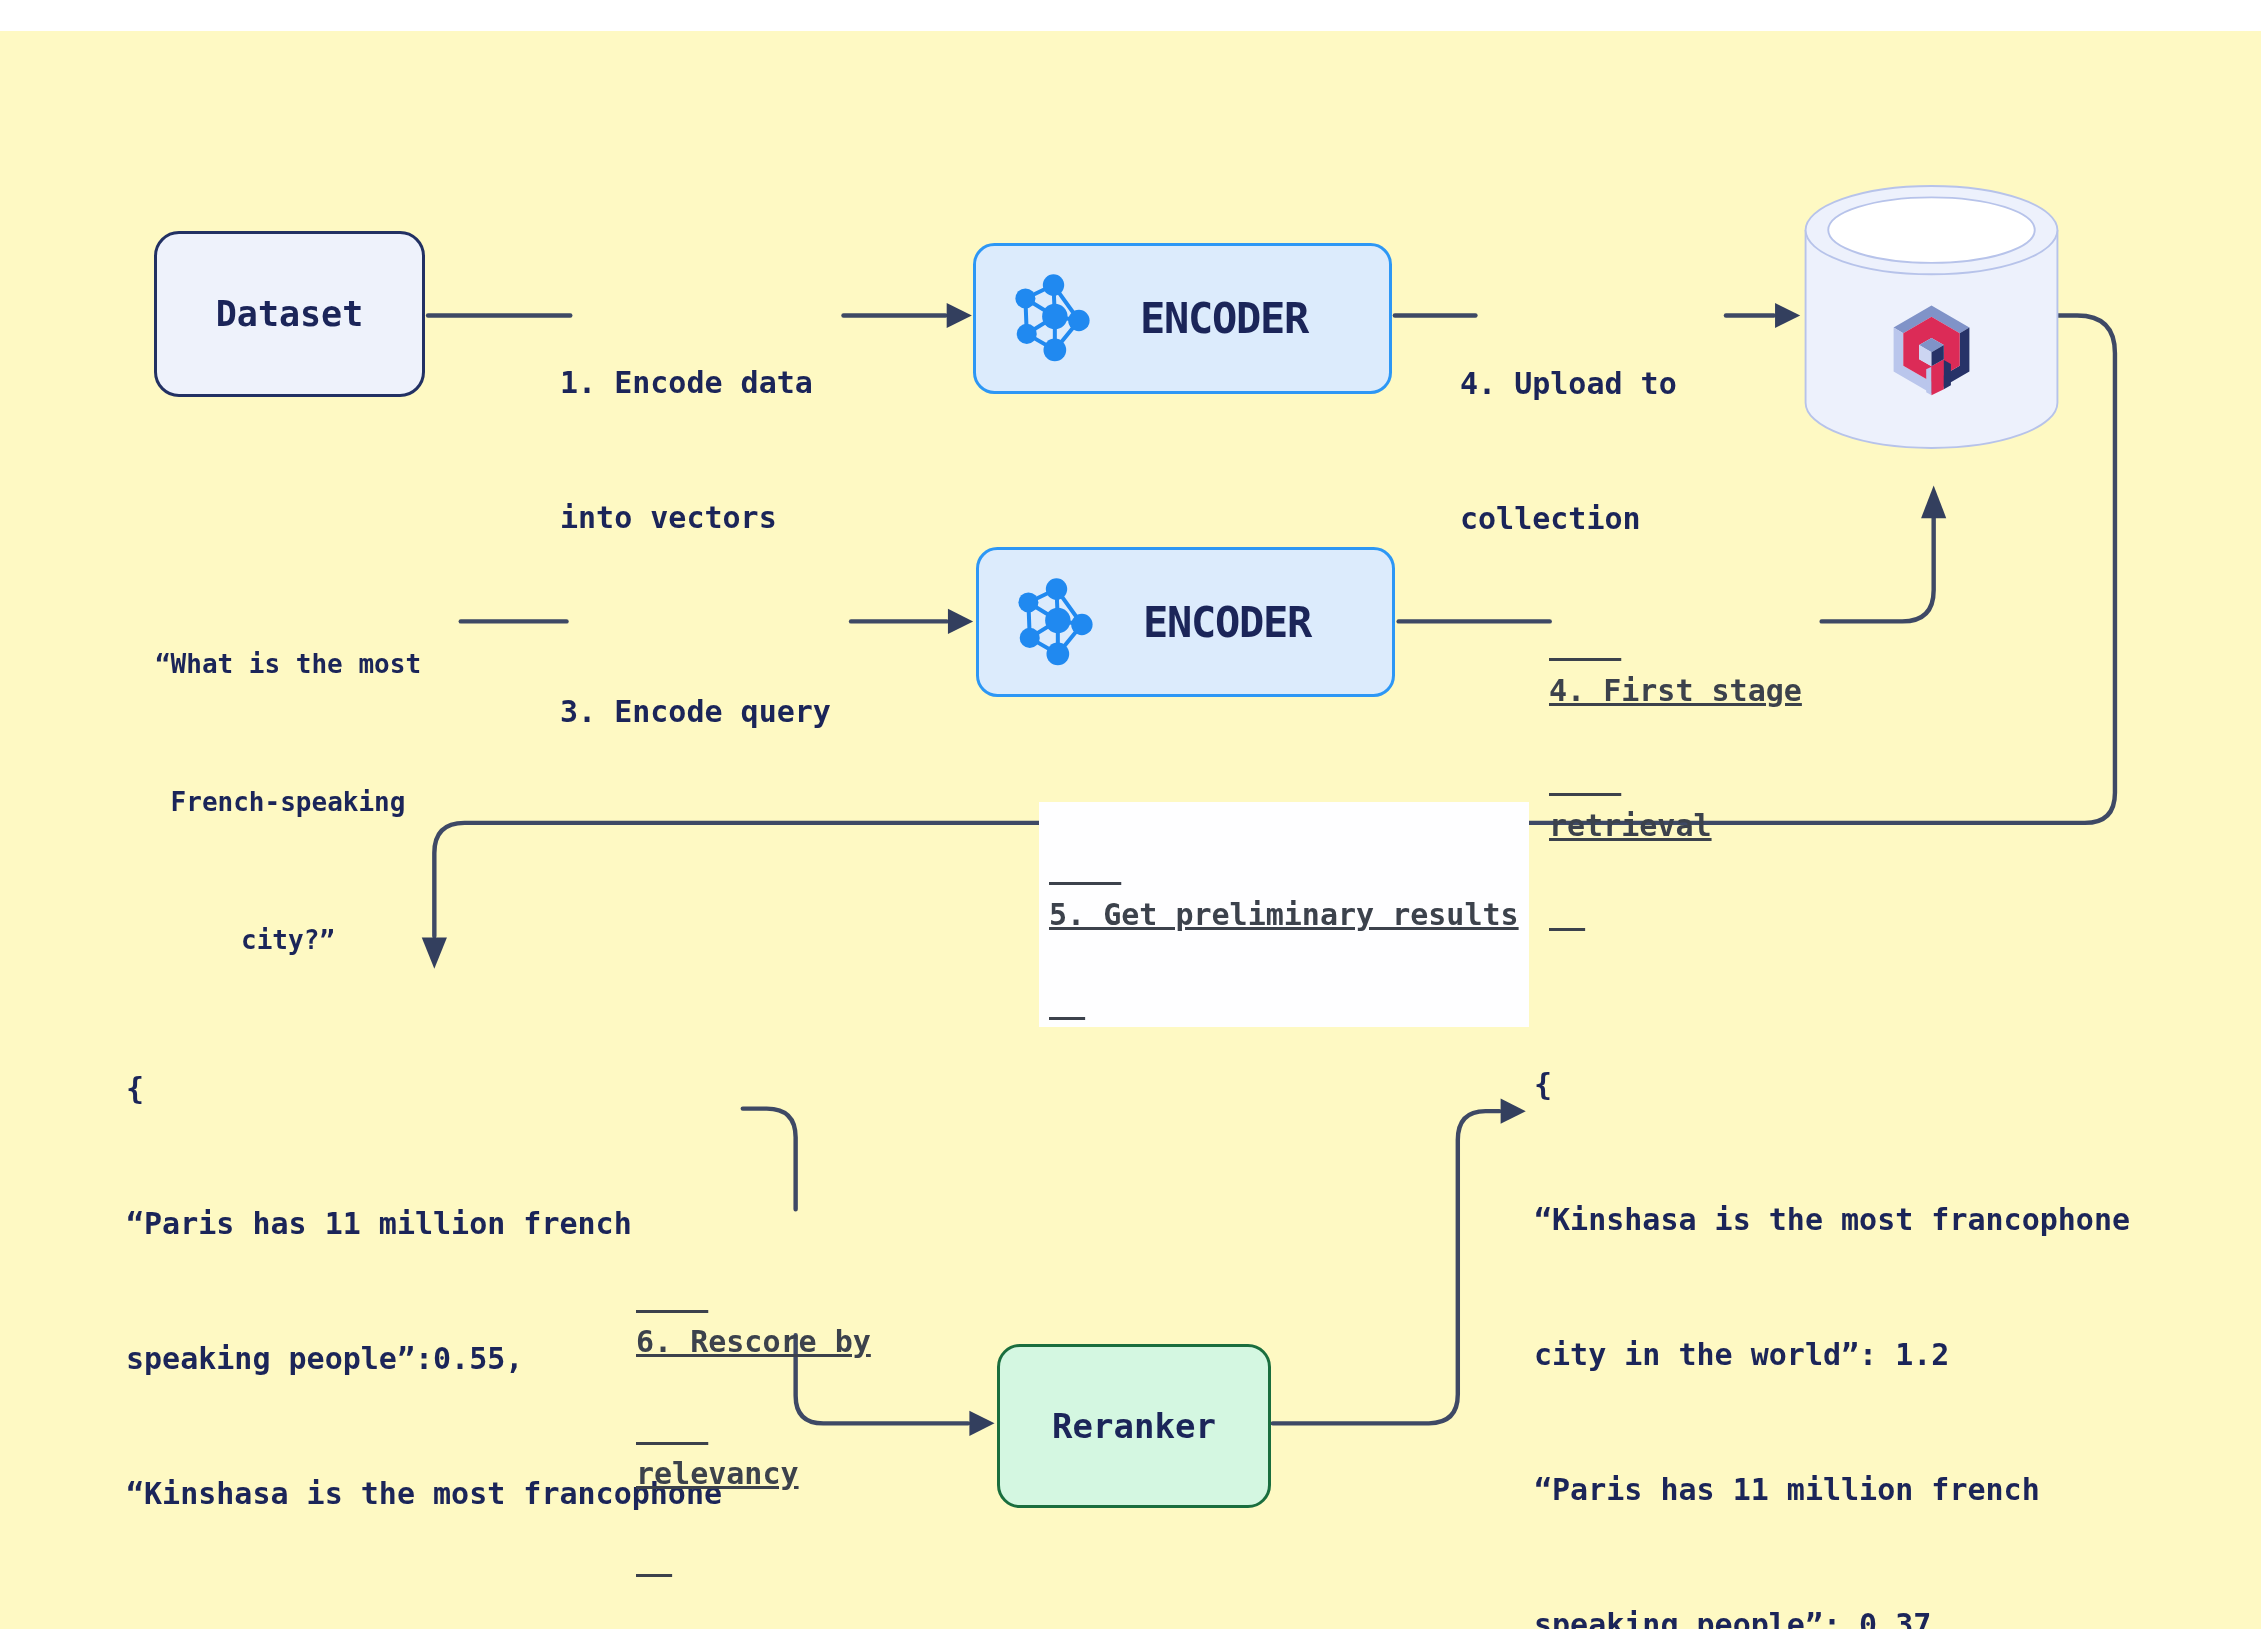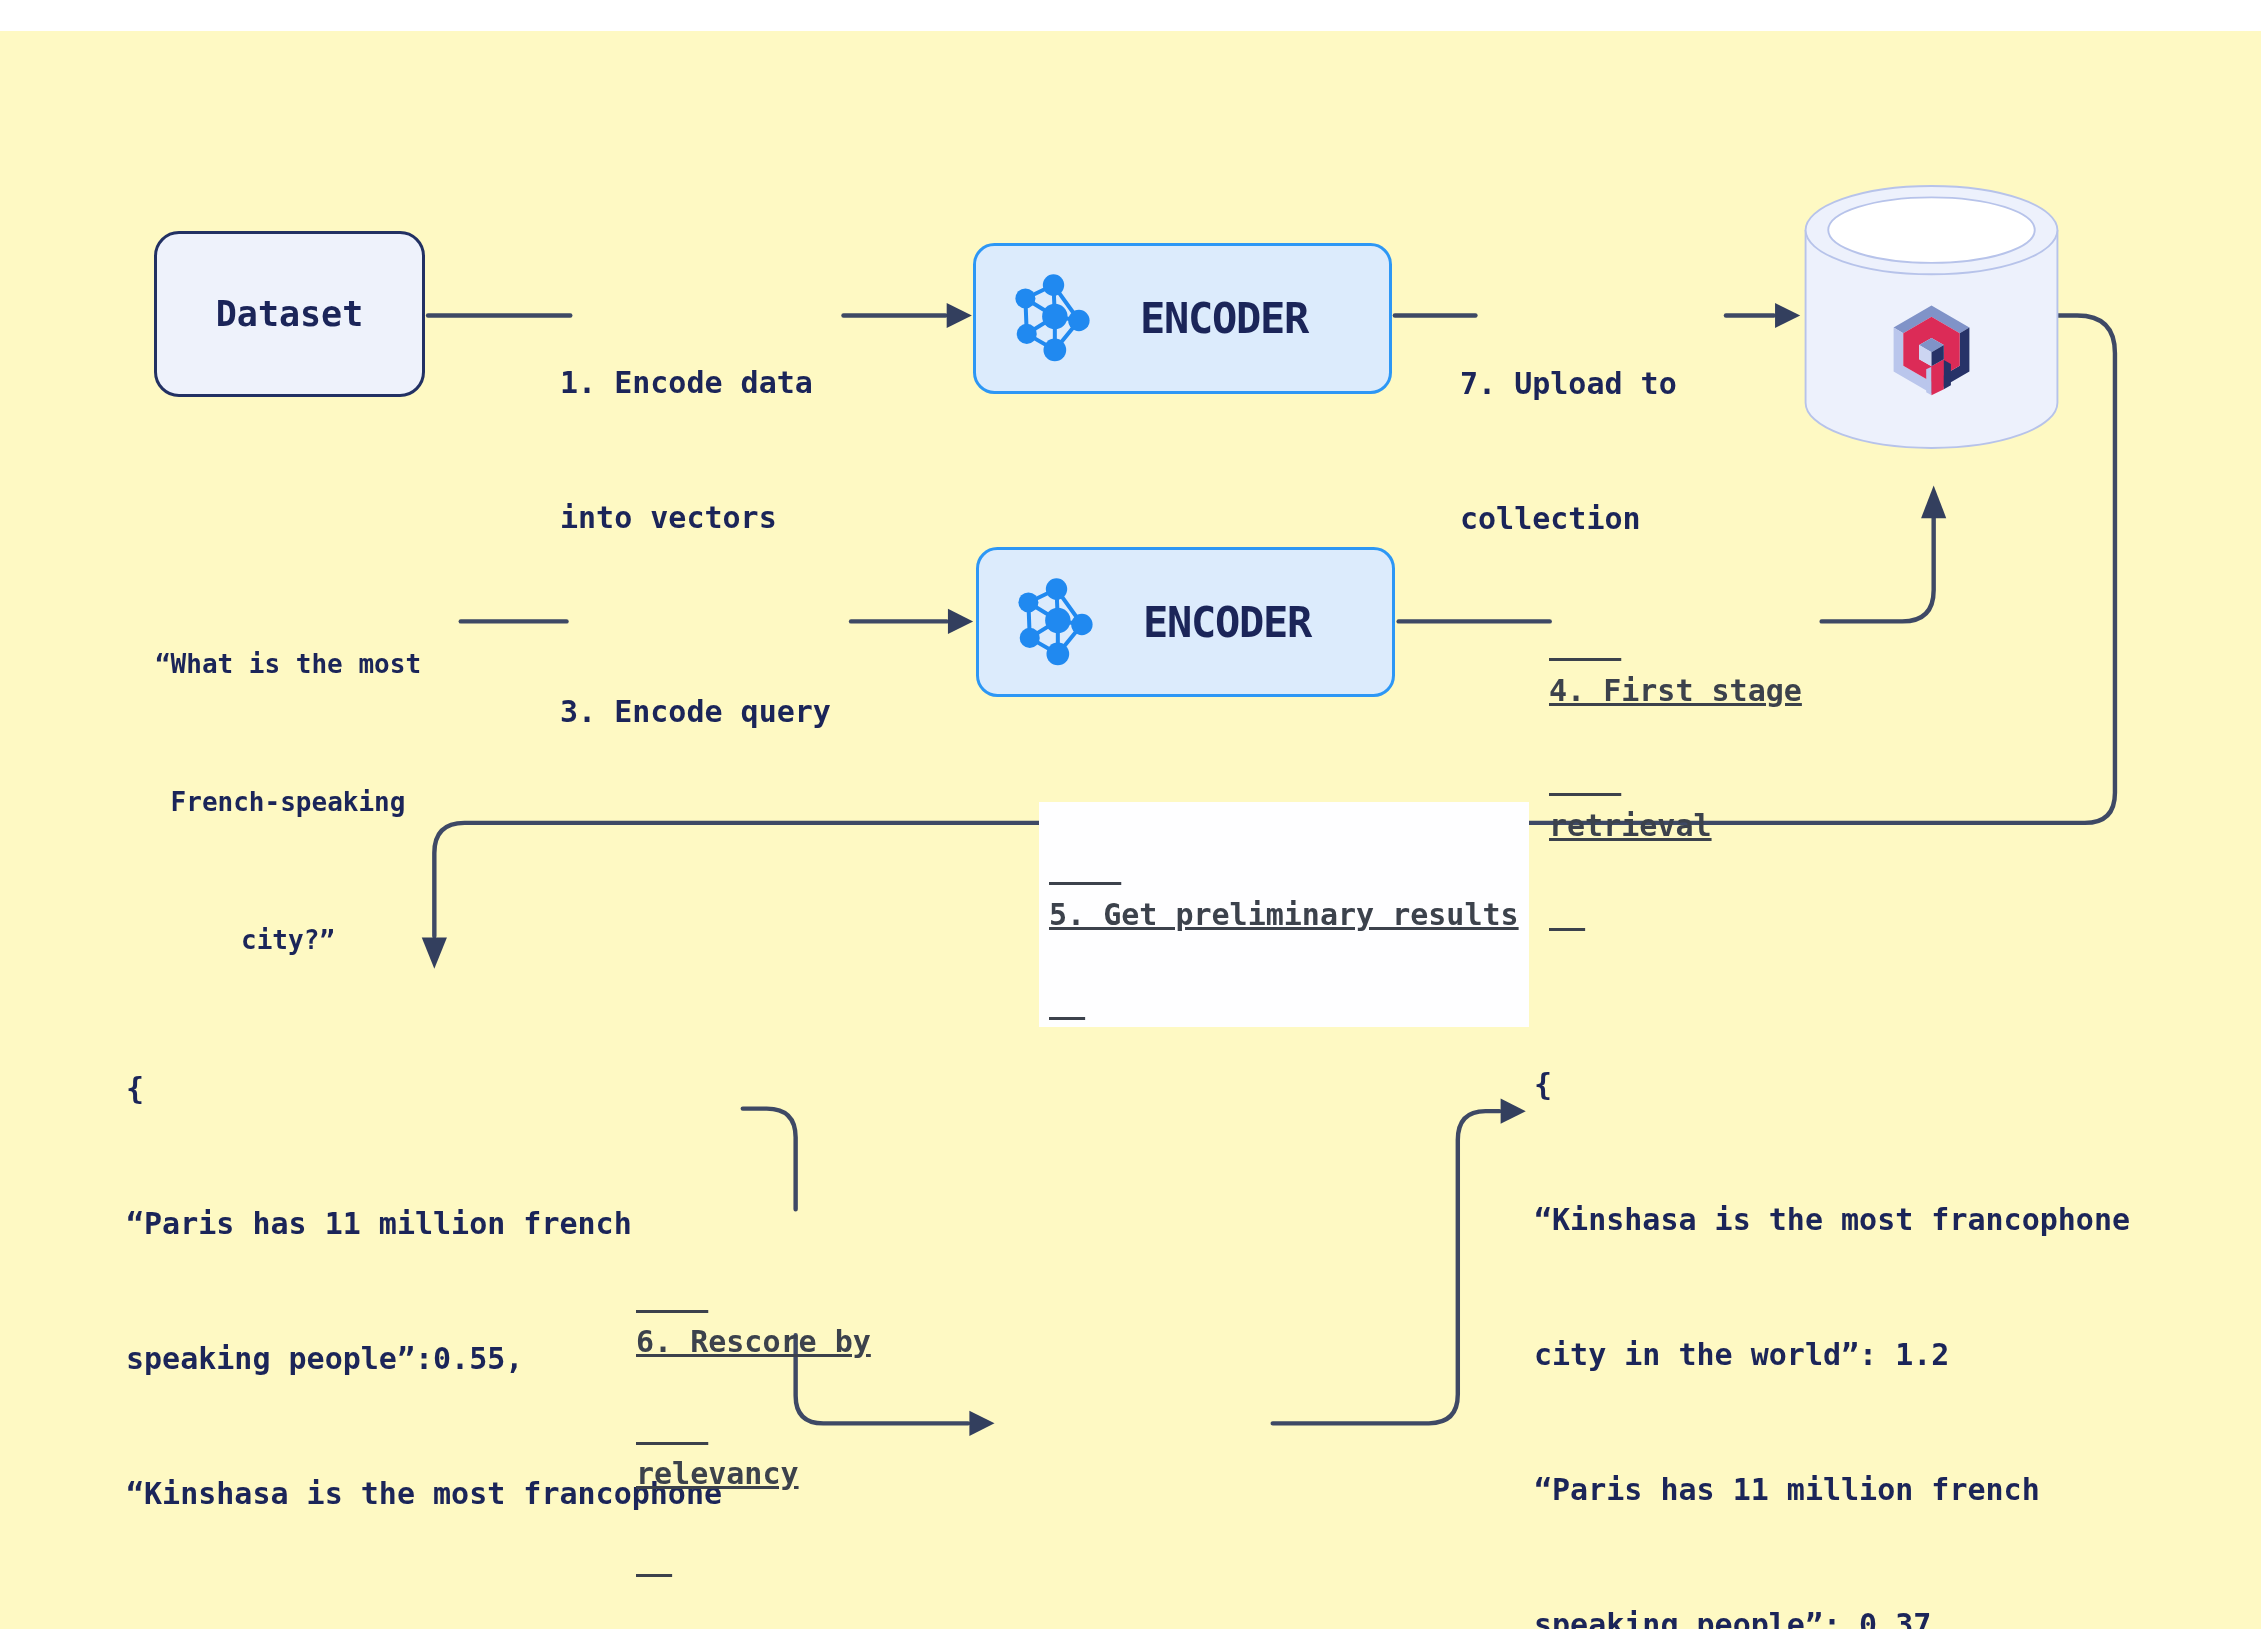--- a/index.html
+++ b/index.html
@@ -114,33 +114,36 @@
         <polygon points="50,41 64,49 50,57 36,49" fill="#8093c8"></polygon>
         <polygon points="36,49 50,57 50,73 36,65" fill="#ccd5f2"></polygon>
         <polygon points="50,57 64,49 64,65 50,73" fill="#273268"></polygon>
         <polygon points="44,76.5 50,73.5 50,106 44,102.5" fill="#bac6ec"></polygon>
         <polygon points="50,73.5 64,66 64,99 50,106" fill="#dc2b57"></polygon>
         <polygon points="64,66 72,70.5 72,94.5 64,99" fill="#273268"></polygon>
       </g>
     </svg>
   </div>
 
+  <div class="node-box reranker-box">
+    <span class="box-label">Reranker</span>
+  </div>
 
   <div class="query-block">
     <div>“What is the most</div>
     <div>French-speaking</div>
     <div>city?”</div>
   </div>
 
   <div class="step-label step-navy label-s1">
     <div>1. Encode data</div>
     <div>into vectors</div>
   </div>
   <div class="step-label step-navy label-s2">
-    <div>7. Upload to</div>
+    <div>4. Upload to</div>
     <div>collection</div>
   </div>
   <div class="step-label step-navy label-s3">
     <div>3. Encode query</div>
   </div>
   <div class="step-label step-gray label-s4">
     <div>4. First stage</div>
     <div>retrieval</div>
   </div>
   <div class="step-label step-gray label-s5">

